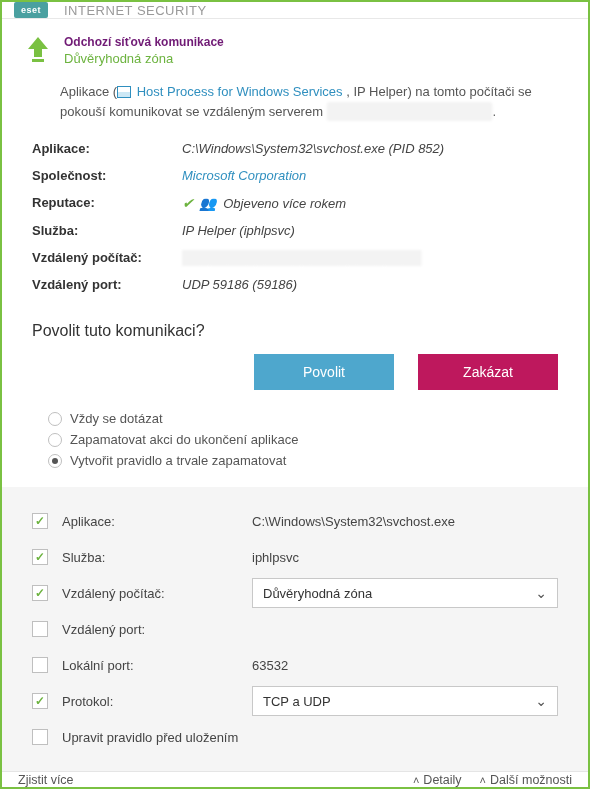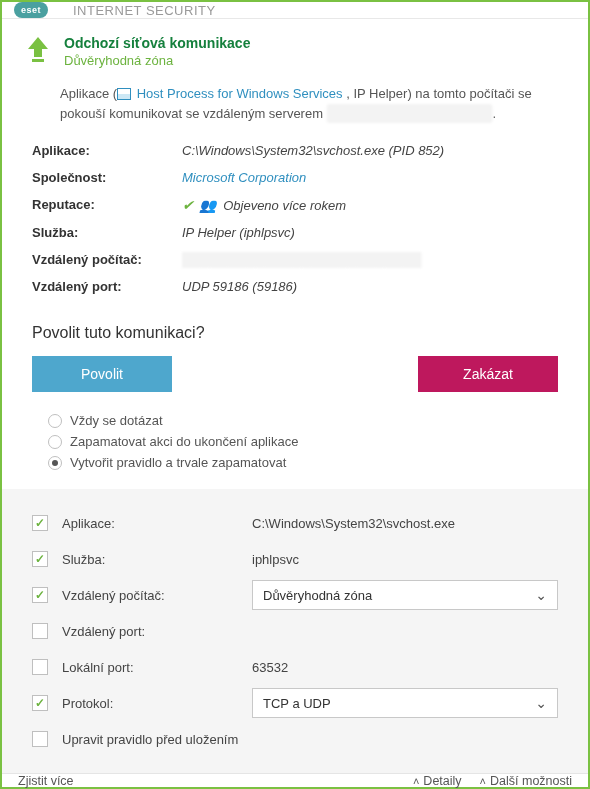--- a/index.html
+++ b/index.html
@@ -1,39 +1,39 @@
 <!DOCTYPE html>
 <html><head>
 <meta charset="utf-8">
 <style>
   * { box-sizing: border-box; margin: 0; padding: 0; }
   html, body { width: 590px; height: 789px; font-family: "Segoe UI", Arial, sans-serif; font-size: 13px; color: #333; }
   .window { width: 590px; height: 789px; border: 2px solid #7ac142; background: #fff; display: flex; flex-direction: column; }
   .titlebar { height: 34px; display: flex; align-items: center; padding: 0 12px; border-bottom: 1px solid #e8e8e8; color: #9a9a9a; letter-spacing: 0.5px; font-size: 13px; }
-  .titlebar .logo { width: 34px; height: 16px; background: #4aa0a0; border-radius: 8px; color: #fff; font-size: 9px; font-weight: bold; display: flex; align-items: center; justify-content: center; margin-right: 25px; }
+  .titlebar .logo { width: 34px; height: 16px; background: #4aa0a0; border-radius: 2px; color: #fff; font-size: 9px; font-weight: bold; display: flex; align-items: center; justify-content: center; margin-right: 16px; }
   .header { display: flex; align-items: flex-start; padding: 16px 22px 6px 22px; }
   .arrow-icon { width: 28px; height: 30px; margin-right: 12px; position: relative; }
   .arrow-icon svg { width: 28px; height: 30px; }
-  .header-text .title { color: #15803d; font-size: 14px; font-weight: 600; }
+  .header-text .title { color: #701a75; font-size: 12px; font-weight: 600; }
   .header-text .subtitle { color: #6cb33f; font-size: 13px; margin-top: 2px; }
   .content { padding: 10px 30px 0 30px; flex: 0 0 auto; }
   .intro { color: #555; font-size: 13px; line-height: 1.5; margin-left: 28px; }
   .intro .link { color: #2f8fbf; cursor: pointer; }
   .intro .app-icon { display: inline-block; width: 14px; height: 12px; border: 1px solid #2f8fbf; vertical-align: -2px; margin-right: 2px; background: linear-gradient(#fff 50%, #cde8f5 50%); }
   .redact { display:inline-block; background:#f3f3f3; color:#f3f3f3; border-radius:2px; filter: blur(1px); }
   .info { margin-top: 14px; }
   .info-row { display: flex; padding: 6px 0; font-size: 13px; }
   .info-label { width: 150px; color: #333; font-weight: 600; }
   .info-value { flex: 1; color: #444; font-style: italic; }
   .info-value.link { color: #2f8fbf; cursor: pointer; }
   .rep { display:inline-flex; align-items:center; gap:6px; }
   .check { color:#6cb33f; font-size:14px; }
   .people { color:#888; font-size:14px; }
   .question { padding: 24px 30px 4px 30px; font-size: 16px; color: #333; }
-  .buttons { display: flex; justify-content: space-between; gap: 24px; padding: 10px 30px 18px 30px; }
+  .buttons { display: flex; justify-content: flex-end; gap: 24px; padding: 10px 30px 18px 30px; }
   .btn { width: 140px; height: 36px; border: none; color: #fff; font-size: 14px; cursor: pointer; }
   .btn-allow { background: #4ea7cd; }
   .btn-deny { background: #be185d; }
   .radios { padding: 0 30px 16px 46px; }
   .radio-row { display: flex; align-items: center; padding: 3px 0; color: #555; font-size: 13px; }
   .radio { width: 14px; height: 14px; border: 1px solid #bfbfbf; border-radius: 50%; margin-right: 8px; display: flex; align-items: center; justify-content: center; cursor: pointer; }
   .radio.selected::after { content:""; width:6px; height:6px; background:#555; border-radius:50%; }
   .rule-panel { background: #f5f5f5; padding: 16px 30px 16px 30px; }
   .rule-row { display: flex; align-items: center; height: 36px; font-size: 13px; }
   .chk { width: 16px; height: 16px; border: 1px solid #bfbfbf; background: #fff; margin-right: 14px; display:flex; align-items:center; justify-content:center; cursor:pointer; flex-shrink:0; }

